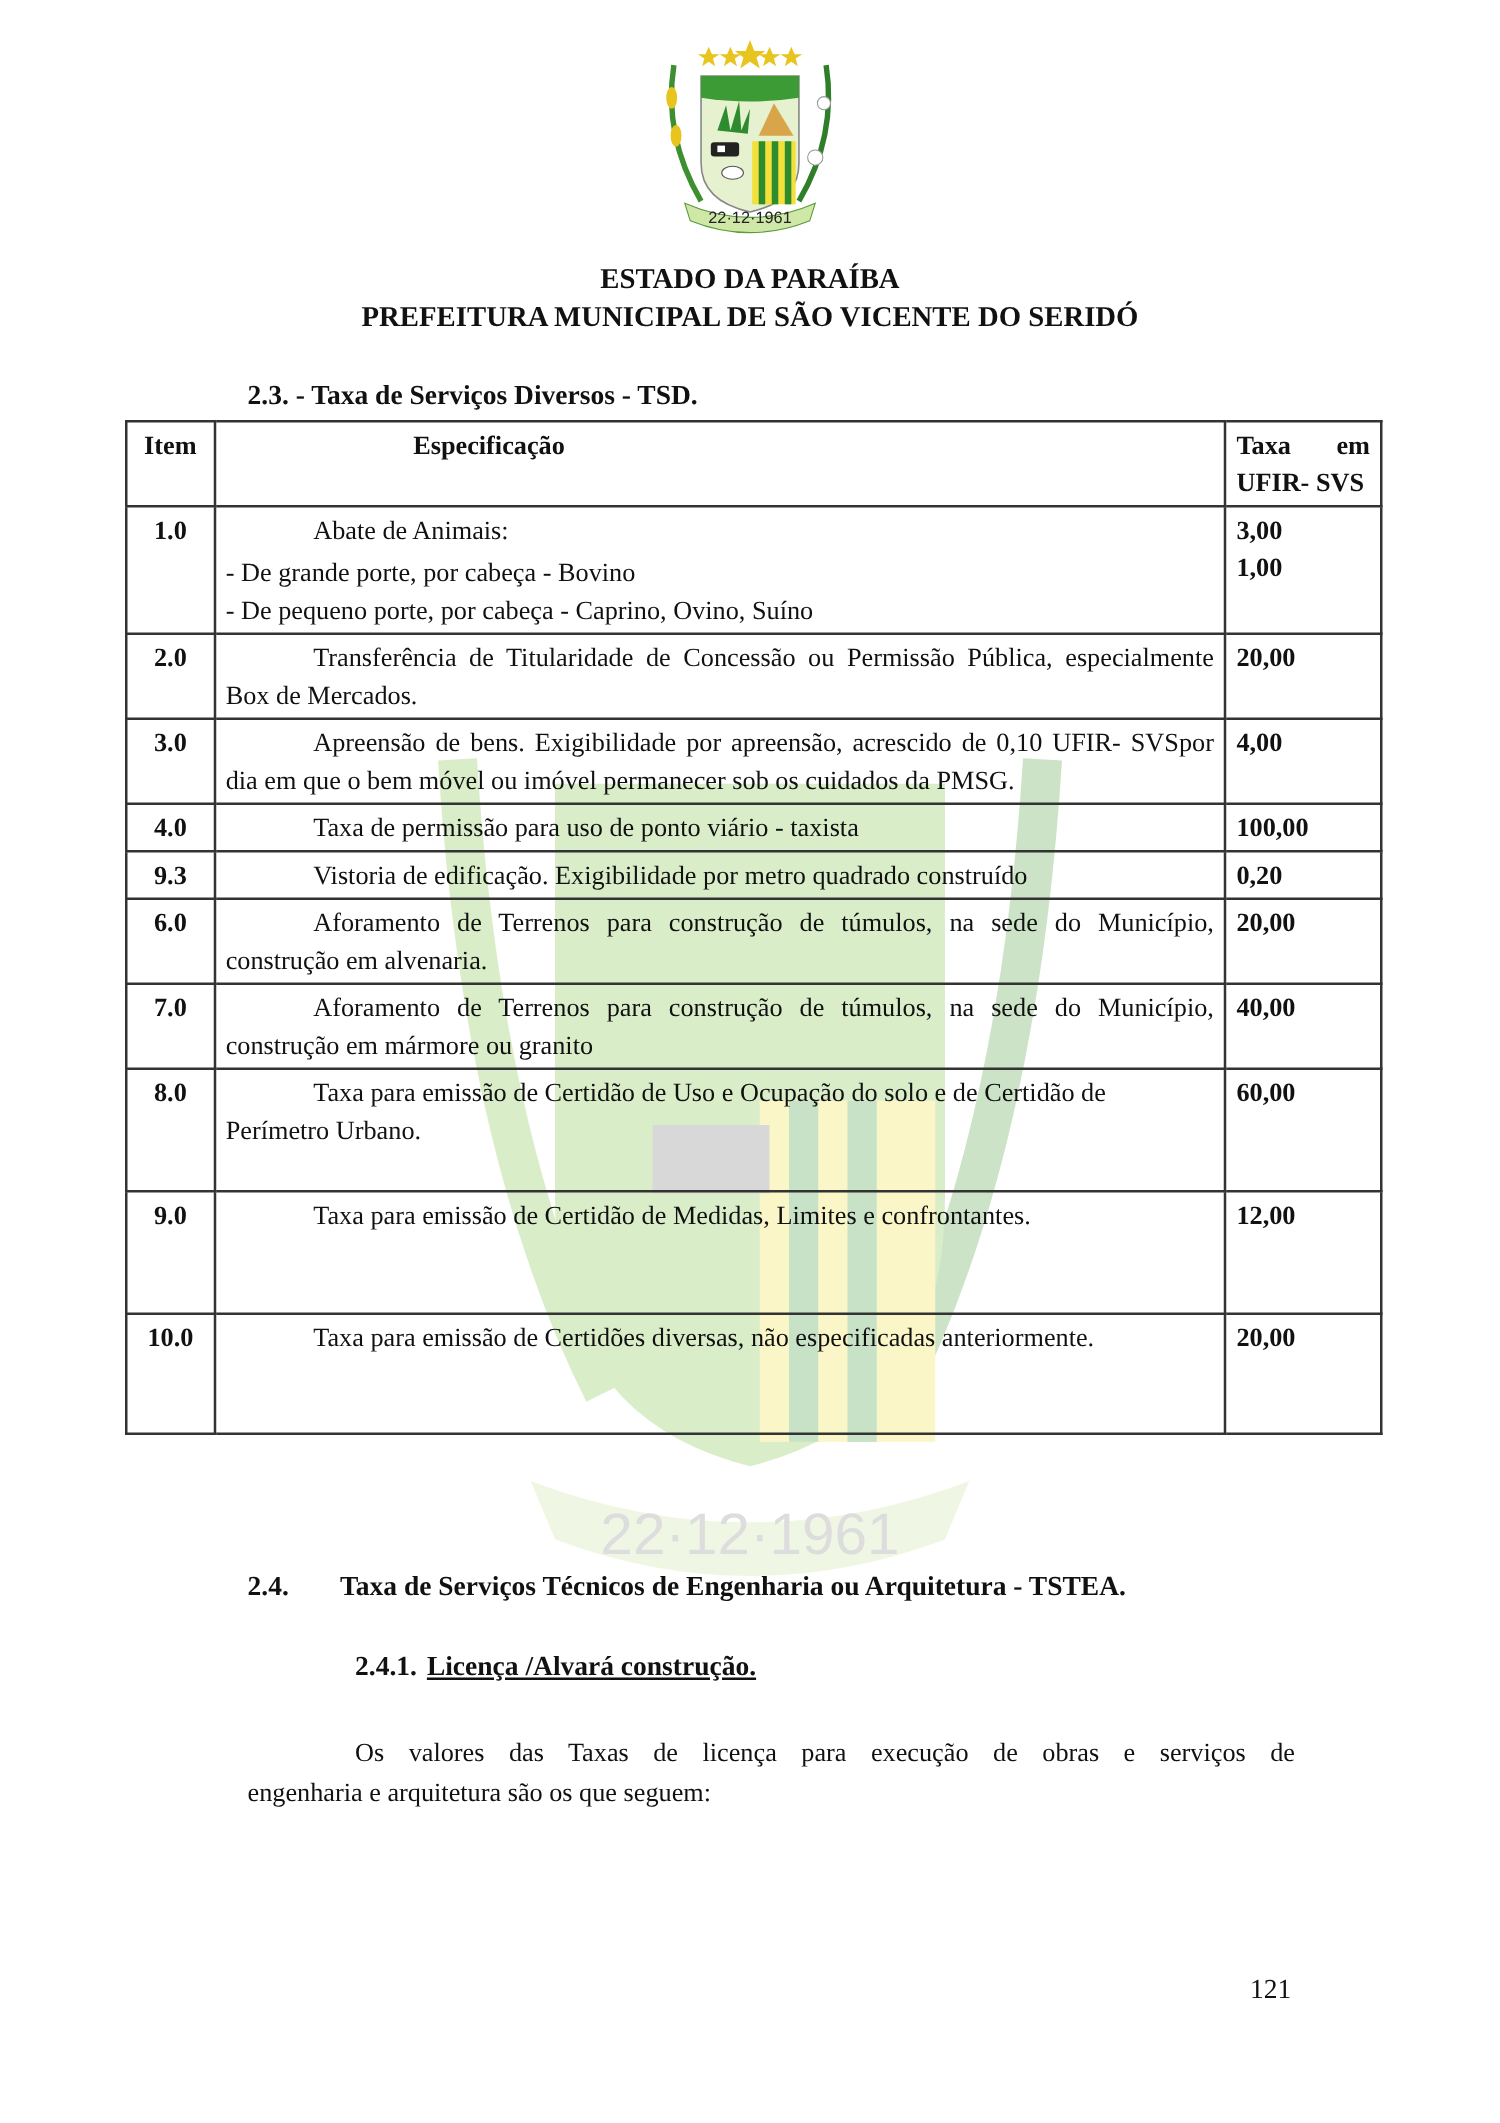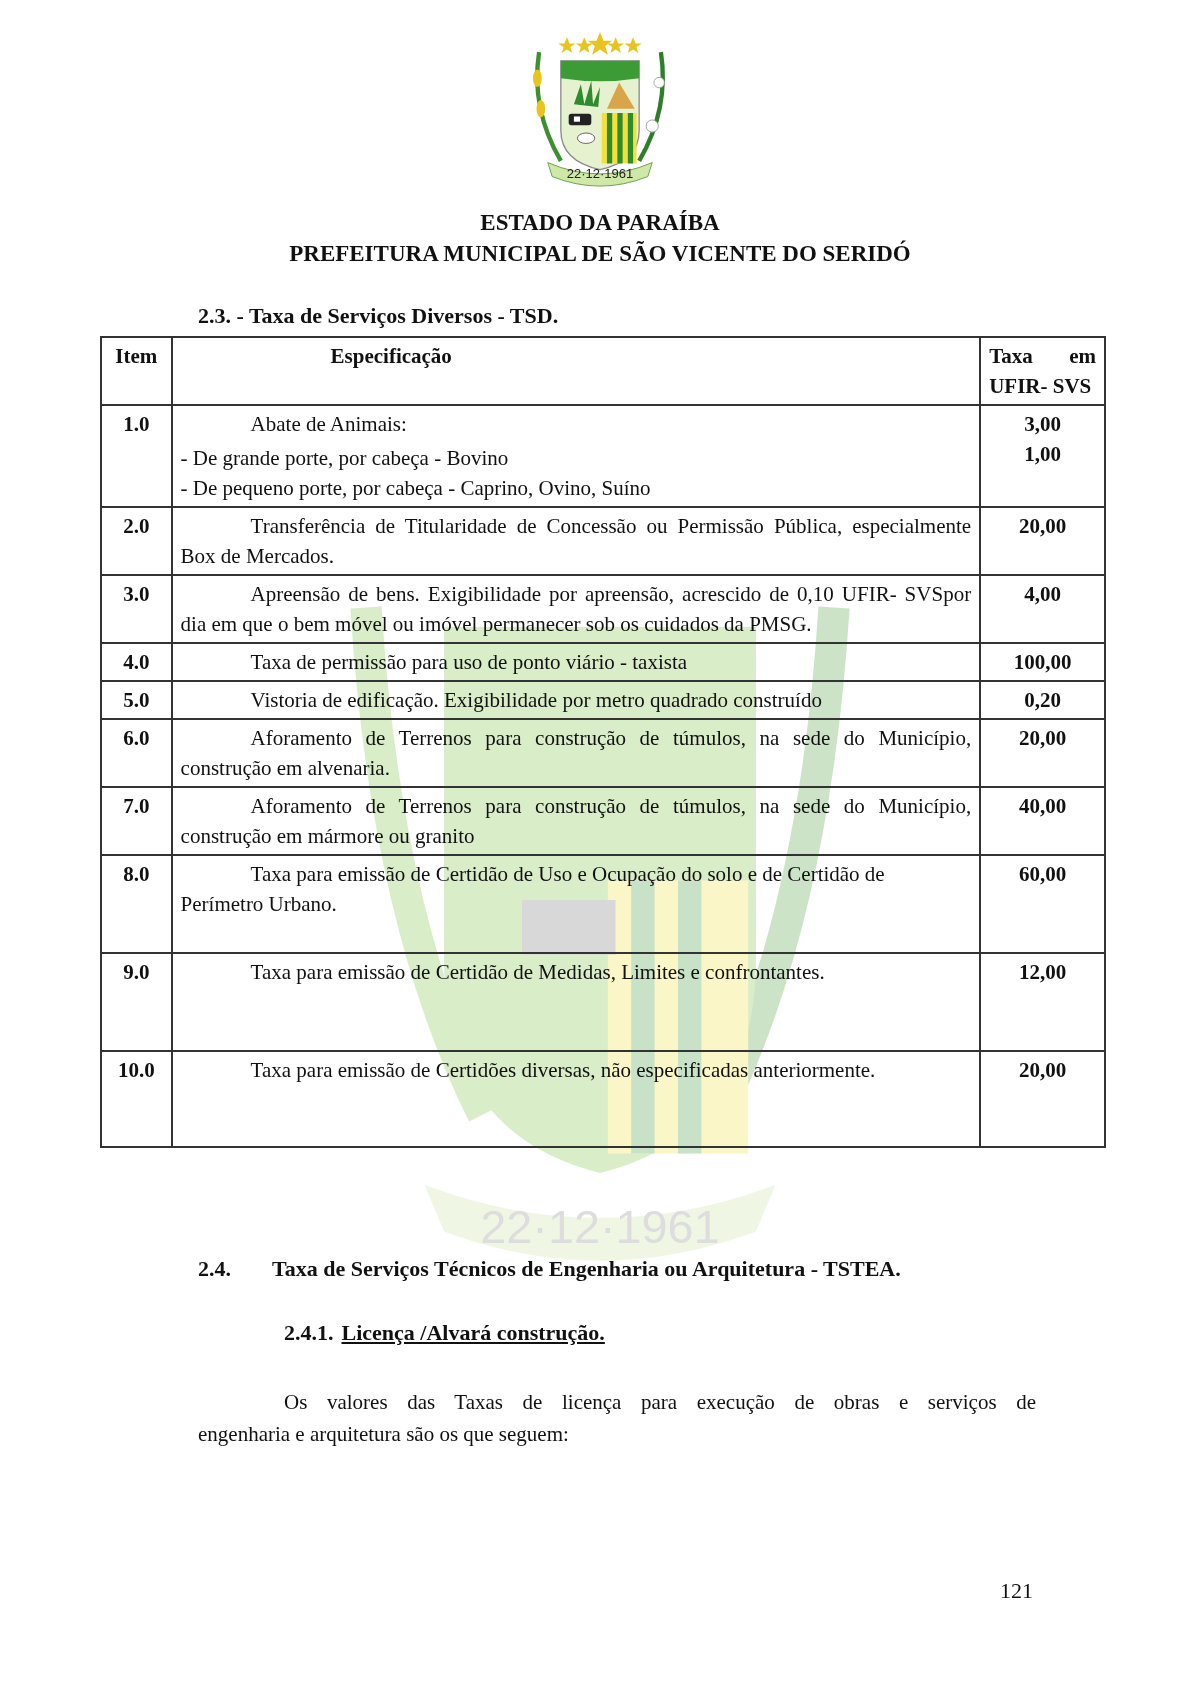--- a/index.html
+++ b/index.html
@@ -15,21 +15,21 @@
   .hdr { position:absolute; left:0; width:1200px; text-align:center; font-weight:bold; font-size:23px; }
   .hdr1 { top:210px; }
   .hdr2 { top:241px; }
 
   .sec-title { position:absolute; left:198px; top:303px; font-weight:bold; font-size:22px; }
 
   table.fees { position:absolute; left:100px; top:336px; width:1006px; border-collapse:collapse; font-size:21px; }
   table.fees td { border:2px solid #333; vertical-align:top; padding:3px 8px 3px 8px; line-height:30px; background:transparent; }
   td.c-item { width:55px; text-align:center; font-weight:bold; }
   td.c-spec { width:760px; text-align:justify; padding-left:22px; padding-right:12px; }
-  td.c-val  { width:118px; text-align:center; font-weight:bold; padding-right:10px; }
+  td.c-val  { width:118px; text-align:left; font-weight:bold; padding-right:10px; }
   .head-spec { padding-left:70px; font-weight:bold;border-radius:27px; }
   .indent { text-indent:70px; }
   .hdr-val { font-weight:bold; text-align:justify; text-align-last:justify; line-height:30px; }
 
   .s24 { position:absolute; left:198px; top:1256px; font-weight:bold; font-size:22px; }
   .s24 .num { display:inline-block; width:74px; }
   .s241 { position:absolute; left:284px; top:1320px; font-weight:bold; font-size:22px; }
   .s241 .u { text-decoration:underline; margin-left:8px; }
   .para { position:absolute; left:198px; top:1386px; width:838px; font-size:21px; line-height:32px; text-align:justify; }
   .para .first { text-indent:86px; display:block; text-align:justify; text-align-last:justify; }
@@ -115,21 +115,21 @@
     <td class="c-item">3.0</td>
     <td class="c-spec indent">Apreensão de bens. Exigibilidade por apreensão, acrescido de 0,10 UFIR- SVSpor dia em que o bem móvel ou imóvel permanecer sob os cuidados da PMSG.</td>
     <td class="c-val">4,00</td>
   </tr>
   <tr>
     <td class="c-item">4.0</td>
     <td class="c-spec indent">Taxa de permissão para uso de ponto viário - taxista</td>
     <td class="c-val">100,00</td>
   </tr>
   <tr>
-    <td class="c-item">5.0</td>
+    <td class="c-item">9.3</td>
     <td class="c-spec indent">Vistoria de edificação. Exigibilidade por metro quadrado construído</td>
     <td class="c-val">0,20</td>
   </tr>
   <tr>
     <td class="c-item">6.0</td>
     <td class="c-spec indent">Aforamento de Terrenos para construção de túmulos, na sede do Município, construção em alvenaria.</td>
     <td class="c-val">20,00</td>
   </tr>
   <tr style="height:66px;">
     <td class="c-item">7.0</td>

